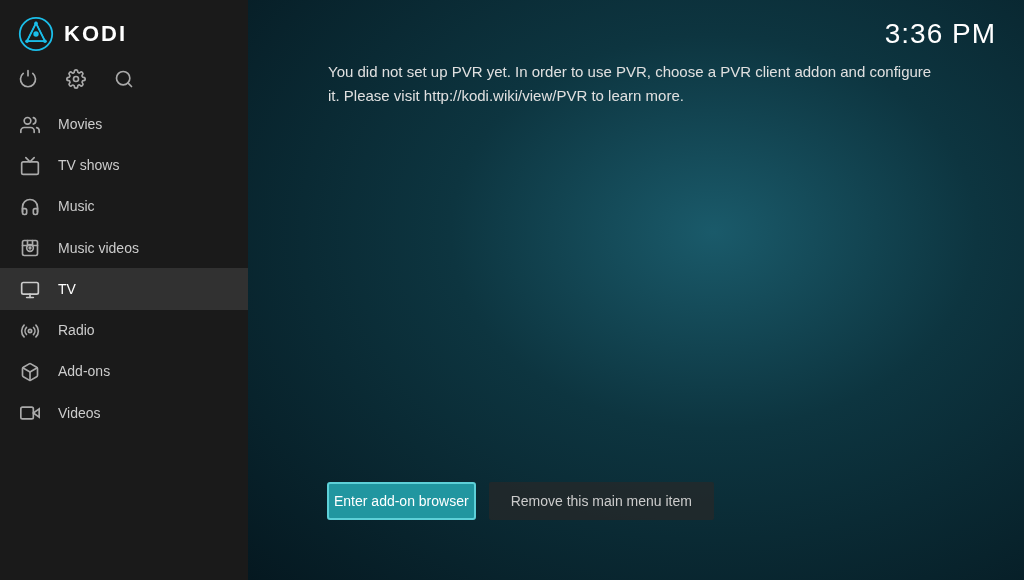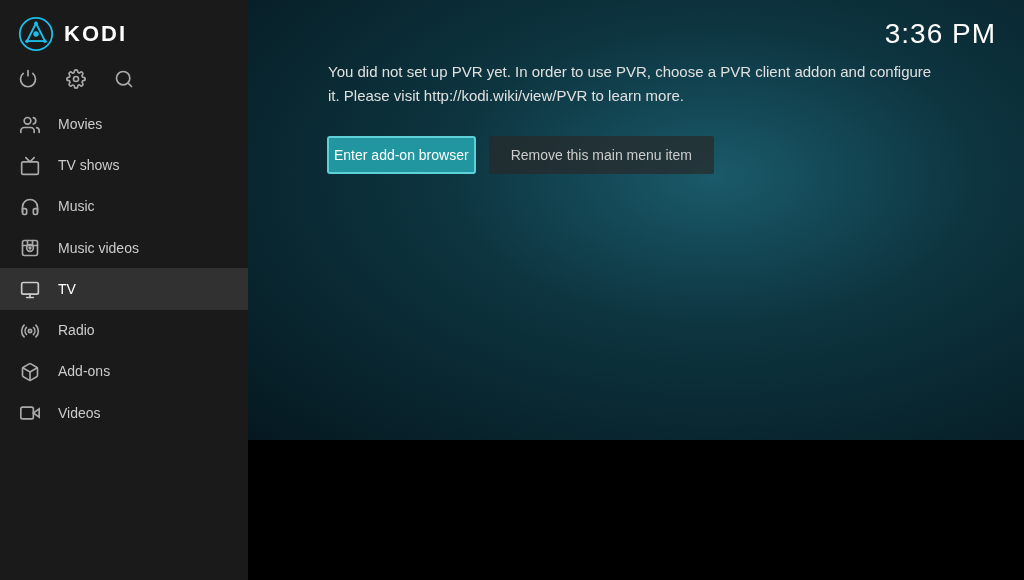--- a/index.html
+++ b/index.html
@@ -84,21 +84,21 @@
       color: #aaa;
     }
 
     .nav-label {
       font-size: 14px;
     }
 
     
     .main-content {
       flex: 1;
-      height: 440px;
+      height: 580px;
       background: radial-gradient(ellipse at 60% 40%, #1a5a6a 0%, #0d3540 40%, #051820 100%);
       display: flex;
       flex-direction: column;
       position: relative;
     }
 
     
     .clock {
       position: absolute;
       top: 18px;
@@ -107,21 +107,21 @@
       font-size: 28px;
       font-weight: 300;
       letter-spacing: 1px;
     }
 
     
     .pvr-content {
       flex: 1;
       display: flex;
       flex-direction: column;
-      justify-content: flex-start;
+      justify-content: space-between;
       align-items: flex-start;
       padding: 60px 80px 60px 80px;
     }
 
     .pvr-message {
       color: #e0e0e0;
       font-size: 15px;
       line-height: 1.6;
       max-width: 680px;
       margin-bottom: 28px;

